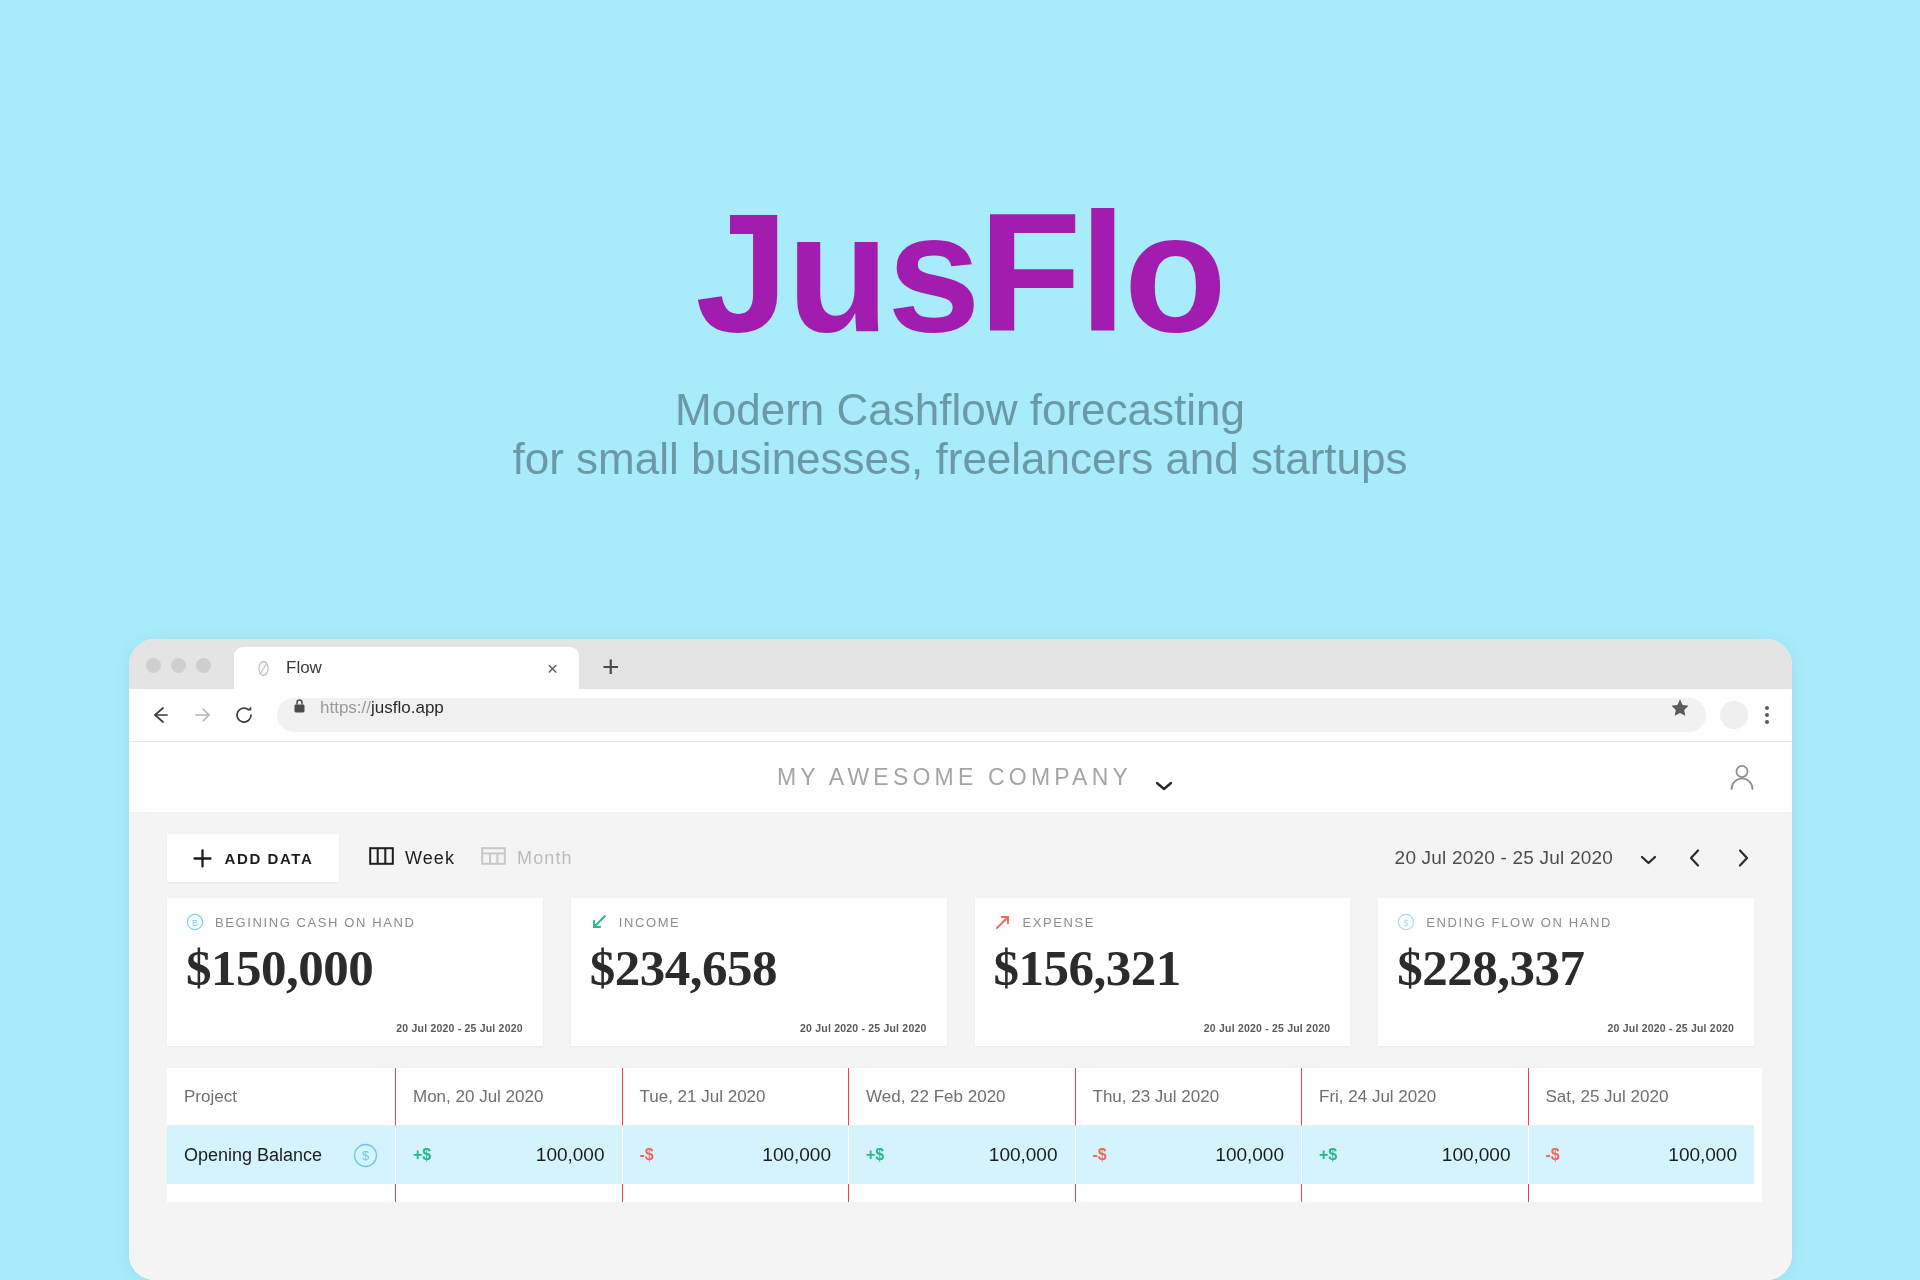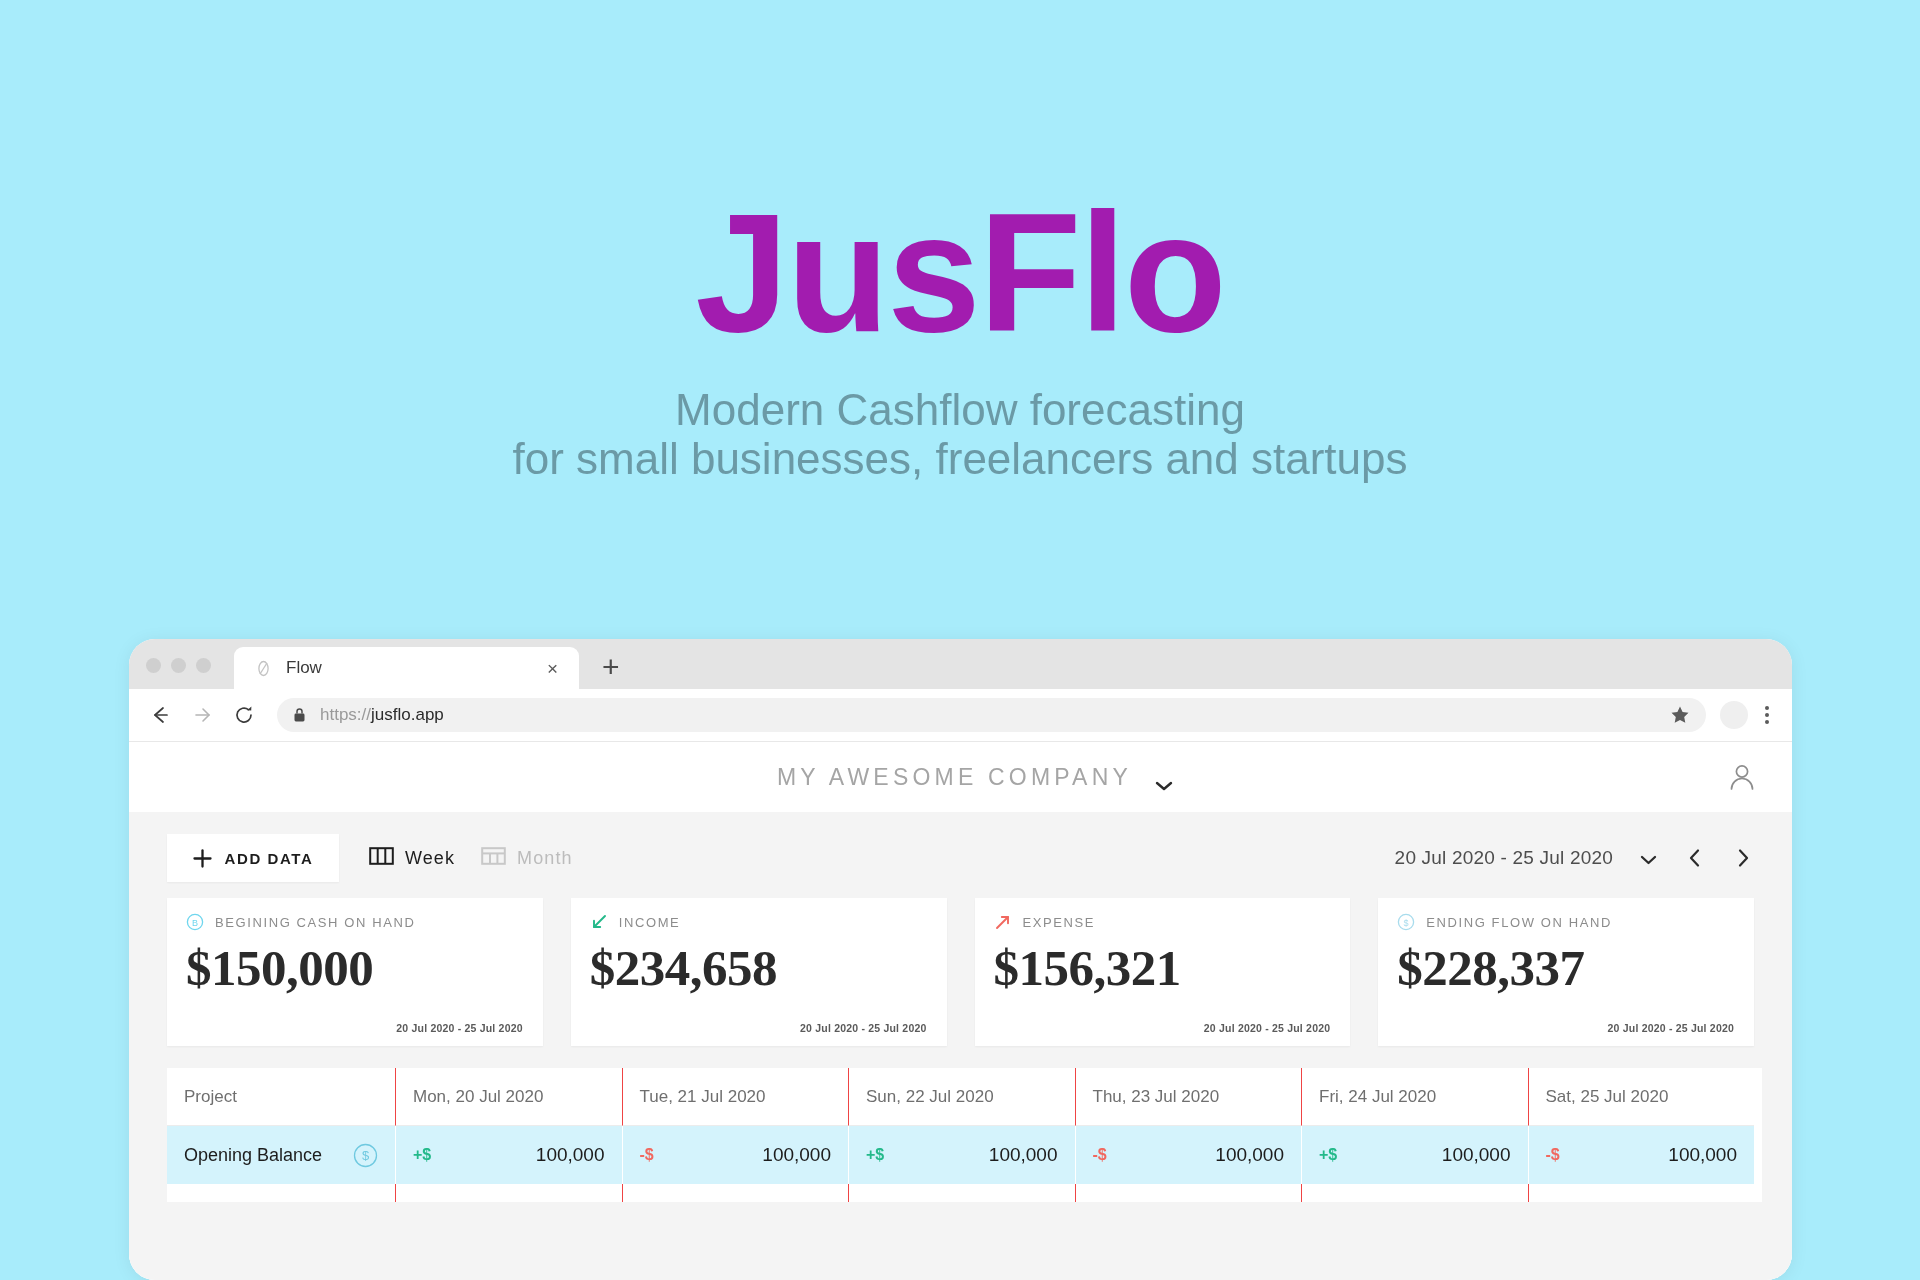--- a/index.html
+++ b/index.html
@@ -141,21 +141,20 @@
     cursor: pointer;
   }
   .nav-btn:first-child { margin-left: 16px; }
   .omnibox {
     flex: 1;
     height: 34px;
     margin: 0 14px 0 18px;
     background: #f1f1f1;
     border-radius: 17px;
     display: flex;
-    align-items: center;
     padding: 0 16px;
     cursor: text;
   }
   .lock { width: 13px; height: 16px; flex: none; }
   .url {
     margin-left: 14px;
     font-size: 17px;
     color: #2b2b2b;
     flex: 1;
   }
@@ -667,21 +666,21 @@
                 <div class="card-range">20 Jul 2020 - 25 Jul 2020</div>
               </div>
 
             </div>
 
             <div class="table">
               <div class="trow thead">
                 <div class="tcell first">Project</div>
                 <div class="tcell">Mon, 20 Jul 2020</div>
                 <div class="tcell">Tue, 21 Jul 2020</div>
-                <div class="tcell">Sun, 22 Jul 2020</div>
+                <div class="tcell">Wed, 22 Feb 2020</div>
                 <div class="tcell">Thu, 23 Jul 2020</div>
                 <div class="tcell">Fri, 24 Jul 2020</div>
                 <div class="tcell">Sat, 25 Jul 2020</div>
               </div>
 
               <div class="trow data">
                 <div class="tcell first">
                   <span class="row-name">Opening Balance</span>
                   <span class="badge-dollar">
                     <svg width="25" height="25" viewBox="0 0 25 25">

